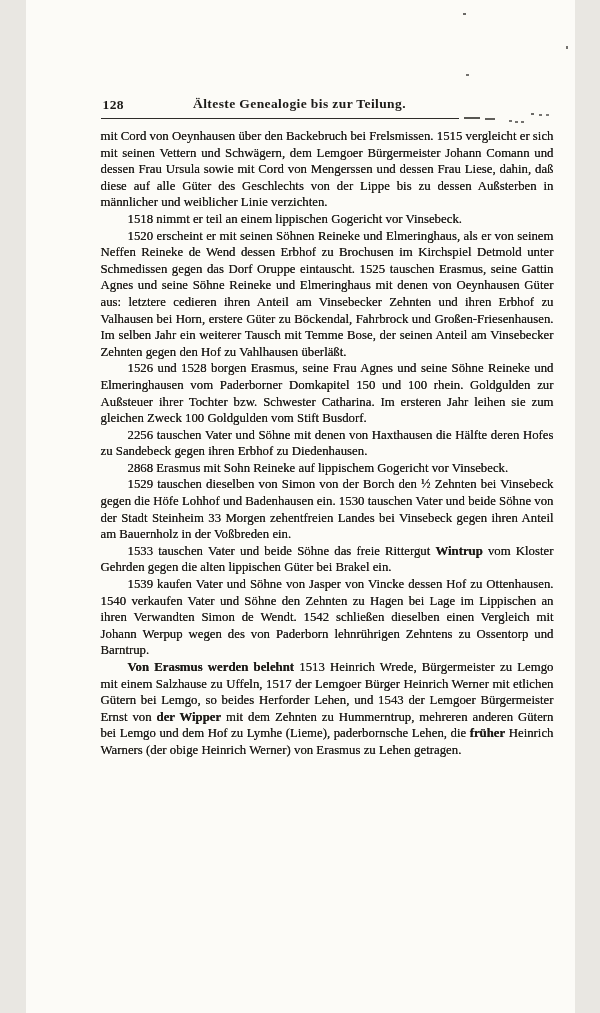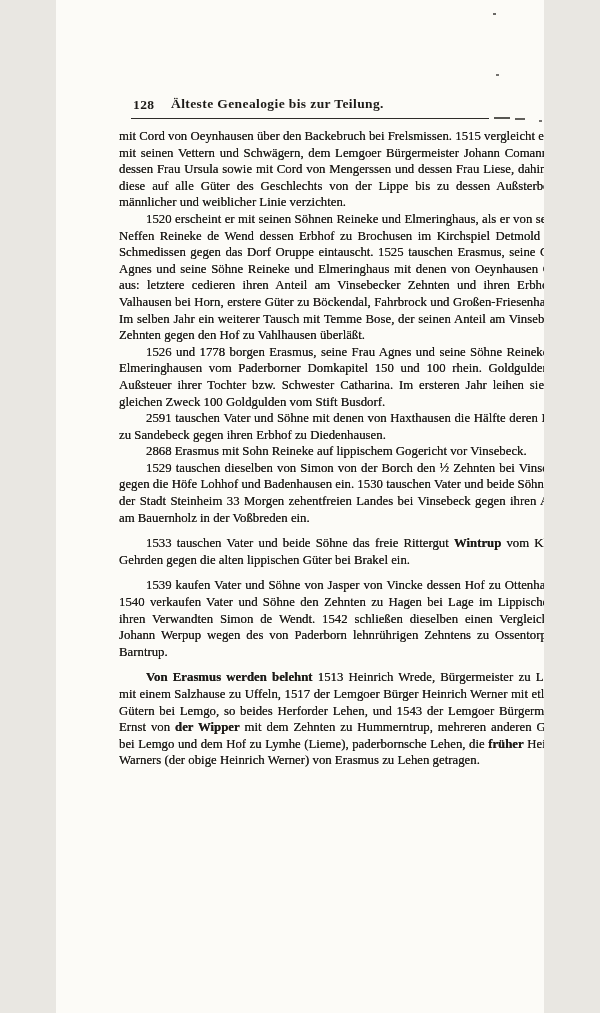--- a/index.html
+++ b/index.html
@@ -2,21 +2,21 @@
 <html><head>
 <meta charset="utf-8">
 <style>
   html,body{margin:0;padding:0;}
   body{
     background:#e9e7e2;
     font-family:"Liberation Serif", serif;
   }
   .page{
     position:relative;
-    width:488px;
+    width:549px;
     height:1013px;
     margin:0 auto;
     background:#fcfbf7;
     overflow:hidden;
     color:#1d1b18;
   }
   .header-row{
     position:absolute;
     top:96px;
     left:75px;
@@ -27,38 +27,39 @@
     letter-spacing:0.4px;
   }
   .pagenum{
     position:absolute;
     left:2px;
     top:1px;
     font-weight:bold;
   }
   .header-title{
     display:block;
+    text-align:center;
     padding-left:40px;
     font-weight:bold;
     white-space:nowrap;
   }
   .content{
     position:absolute;
     top:128px;
-    left:63px;
+    left:75px;
     width:453px;
     font-size:12.8px;
     line-height:16.6px;
     text-align:justify;
     hyphens:none;
     text-shadow:0 0 0.35px rgba(20,18,16,0.85);
   }
   .para{margin:0;}
   .para.indent{text-indent:27px;}
-  .para.gap{margin-top:9px;}
+  .para.gap{}
   .b{font-weight:bold;}
   .artifact{
     position:absolute;
     background:#3a3835;
   }
 </style>
 </head>
 <body>
 
 <div class="page">
@@ -75,23 +76,24 @@
   <div class="artifact" style="left:459px;top:118px;width:10px;height:2px;opacity:.8"></div>
   <div class="artifact" style="left:505px;top:113px;width:3px;height:2px;opacity:.75"></div>
   <div class="artifact" style="left:483px;top:120px;width:3px;height:2px;opacity:.7"></div>
   <div class="artifact" style="left:489px;top:121px;width:3px;height:2px;opacity:.7"></div>
   <div class="artifact" style="left:495px;top:121px;width:3px;height:2px;opacity:.7"></div>
   <div class="artifact" style="left:513px;top:114px;width:3px;height:2px;opacity:.7"></div>
   <div class="artifact" style="left:520px;top:114px;width:3px;height:2px;opacity:.65"></div>
 
   <div class="content">
       <p class="para"><span>mit Cord von Oeynhausen über den Backebruch bei Frelsmissen.  1515 vergleicht er sich mit seinen Vettern und Schwägern, dem Lemgoer Bürgermeister Johann Comann und dessen Frau Ursula sowie mit Cord von Mengerssen und dessen Frau Liese, dahin, daß diese auf alle Güter des Geschlechts von der Lippe bis zu dessen Außsterben in männlicher und weiblicher Linie verzichten.</span></p>
+      <p class="para indent"><span>1518 nimmt er teil an einem lippischen Gogericht vor Vinsebeck.</span></p>
       <p class="para indent"><span>1520 erscheint er mit seinen Söhnen Reineke und Elmeringhaus, als er von seinem Neffen Reineke de Wend dessen Erbhof zu Brochusen im Kirchspiel Detmold unter Schmedissen gegen das Dorf Oruppe eintauscht.  1525 tauschen Erasmus, seine Gattin Agnes und seine Söhne Reineke und Elmeringhaus mit denen von Oeynhausen Güter aus: letztere cedieren ihren Anteil am Vinsebecker Zehnten und ihren Erbhof zu Valhausen bei Horn, erstere Güter zu Böckendal, Fahrbrock und Großen-Friesenhausen.  Im selben Jahr ein weiterer Tausch mit Temme Bose, der seinen Anteil am Vinsebecker Zehnten gegen den Hof zu Vahlhausen überläßt.</span></p>
-      <p class="para indent"><span>1526 und 1778 borgen Erasmus, seine Frau Agnes und seine Söhne Reineke und Elmeringhausen vom Paderborner Domkapitel 150 und 100 rhein. Goldgulden zur Außsteuer ihrer Tochter bzw. Schwester Catharina.  Im ersteren Jahr leihen sie zum gleichen Zweck 100 Goldgulden vom Stift Busdorf.</span></p>
-      <p class="para indent"><span>2591 tauschen Vater und Söhne mit denen von Haxthausen die Hälfte deren Hofes zu Sandebeck gegen ihren Erbhof zu Diedenhausen.</span></p>
+      <p class="para indent"><span>1526 und 1528 borgen Erasmus, seine Frau Agnes und seine Söhne Reineke und Elmeringhausen vom Paderborner Domkapitel 150 und 100 rhein. Goldgulden zur Außsteuer ihrer Tochter bzw. Schwester Catharina.  Im ersteren Jahr leihen sie zum gleichen Zweck 100 Goldgulden vom Stift Busdorf.</span></p>
+      <p class="para indent"><span>2256 tauschen Vater und Söhne mit denen von Haxthausen die Hälfte deren Hofes zu Sandebeck gegen ihren Erbhof zu Diedenhausen.</span></p>
       <p class="para indent"><span>2868 Erasmus mit Sohn Reineke auf lippischem Gogericht vor Vinsebeck.</span></p>
       <p class="para indent"><span>1529 tauschen dieselben von Simon von der Borch den ½ Zehnten bei Vinsebeck gegen die Höfe Lohhof und Badenhausen ein.  1530 tauschen Vater und beide Söhne von der Stadt Steinheim 33 Morgen zehentfreien Landes bei Vinsebeck gegen ihren Anteil am Bauernholz in der Voßbreden ein.</span></p>
       <p class="para indent gap"><span>1533 tauschen Vater und beide Söhne das freie Rittergut </span><span class="b">Wintrup</span><span> vom Kloster Gehrden gegen die alten lippischen Güter bei Brakel ein.</span></p>
       <p class="para indent gap"><span>1539 kaufen Vater und Söhne von Jasper von Vincke dessen Hof zu Ottenhausen.  1540 verkaufen Vater und Söhne den Zehnten zu Hagen bei Lage im Lippischen an ihren Verwandten Simon de Wendt.  1542 schließen dieselben einen Vergleich mit Johann Werpup wegen des von Paderborn lehnrührigen Zehntens zu Ossentorp und Barntrup.</span></p>
       <p class="para indent gap"><span class="b">Von Erasmus werden belehnt</span><span> 1513 Heinrich Wrede, Bürgermeister zu Lemgo mit einem Salzhause zu Uffeln, 1517 der Lemgoer Bürger Heinrich Werner mit etlichen Gütern bei Lemgo, so beides Herforder Lehen, und 1543 der Lemgoer Bürgermeister Ernst von </span><span class="b">der Wipper</span><span> mit dem Zehnten zu Hummerntrup, mehreren anderen Gütern bei Lemgo und dem Hof zu Lymhe (Lieme), paderbornsche Lehen, die </span><span class="b">früher</span><span> Heinrich Warners (der obige Heinrich Werner) von Erasmus zu Lehen getragen.</span></p>
     </div>
 
 </div>
 
 </body></html>

